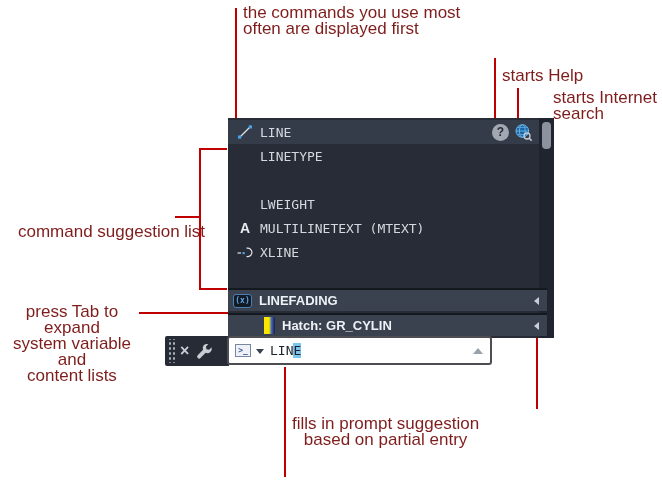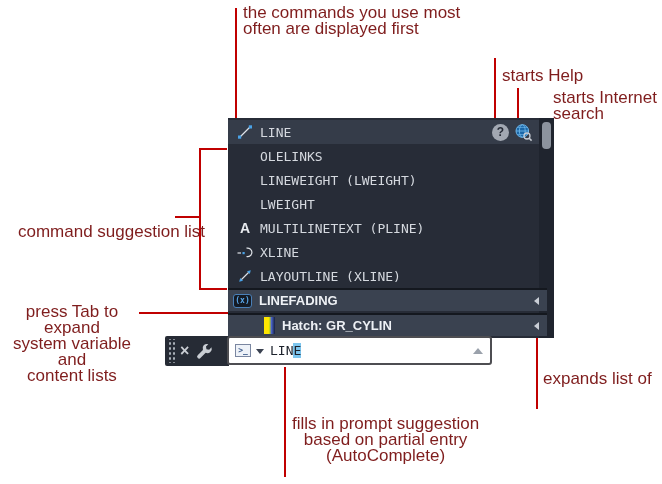--- a/index.html
+++ b/index.html
@@ -81,26 +81,24 @@
   </div>
   <div class="note" style="left:502px; top:68px;">starts Help</div>
   <div class="note" style="left:521px; top:90px;margin-left:32px;">starts Internet search</div>
   <div class="note" style="left:18px; top:224px;">command suggestion list</div>
   <div class="note" style="left:6px; top:304px; width:132px; text-align:center;">
     <div>press Tab to expand</div>
     <div>system variable and</div>
     <div>content lists</div>
   </div>
   <div class="note" style="left:543px; top:371px;">
-    <div>expands list of</div>
   </div>
   <div class="note" style="left:292px; top:416px;text-align:center;">
     <div>fills in prompt suggestion</div>
     <div>based on partial entry</div>
-    <div>(AutoComplete)</div>
   </div>
 
   <div id="panel">
     <div id="scroll-track">
       <div id="scroll-thumb"></div>
     </div>
 
     <div class="sug-list">
 
       <div class="sug-row selected">
@@ -123,61 +121,50 @@
               <line x1="3.2" y1="11.6" x2="13.4" y2="11.6" stroke="#6db5e8" stroke-width="0.7"></line>
               <circle cx="13" cy="13" r="3" fill="none" stroke="#c8cdd4" stroke-width="1.3"></circle>
               <line x1="15.2" y1="15.2" x2="17.6" y2="17.6" stroke="#c8cdd4" stroke-width="1.6"></line>
             </svg>
           </span>
         </span>
       </div>
 
       <div class="sug-row">
         <span class="ic"></span>
-        <span>OLELINKS</span>
+        <span>LINETYPE</span>
       </div>
 
       <div class="sug-row">
         <span class="ic"></span>
-        <span>LINEWEIGHT (LWEIGHT)</span>
       </div>
 
       <div class="sug-row">
         <span class="ic"></span>
         <span>LWEIGHT</span>
       </div>
 
       <div class="sug-row">
         <span class="ic">
             <span class="mtext-glyph">A</span>
           </span>
-        <span>MULTILINETEXT (PLINE)</span>
+        <span>MULTILINETEXT (MTEXT)</span>
       </div>
 
       <div class="sug-row">
         <span class="ic">
           <svg width="16" height="16" viewBox="0 0 16 16">
             <line x1="0.5" y1="9" x2="4" y2="9" stroke="#dfe3e8" stroke-width="1.2"></line>
             <rect x="5.5" y="8" width="2.2" height="2.2" fill="#4aa3e8"></rect>
             <path d="M9.5 12.5 A4.3 4.3 0 1 0 9.5 4.2" fill="none" stroke="#dfe3e8" stroke-width="1.2"></path>
           </svg>
         </span>
         <span>XLINE</span>
       </div>
 
-      <div class="sug-row">
-        <span class="ic">
-          <svg width="16" height="16" viewBox="0 0 16 16">
-            <line x1="4" y1="12" x2="12" y2="4" stroke="#dfe3e8" stroke-width="1.1"></line>
-            <path d="M13.8 2.2 L12.8 6 L10 3.2 Z" fill="#4aa3e8"></path>
-            <path d="M2.2 13.8 L3.2 10 L6 12.8 Z" fill="#4aa3e8"></path>
-          </svg>
-        </span>
-        <span>LAYOUTLINE (XLINE)</span>
-      </div>
     </div>
 
     <div class="hdr-row" id="sysvar-row">
       <span class="sysvar-badge">(x)</span>
       <span>LINEFADING</span>
       <span class="tri-left"></span>
     </div>
 
     <div class="hdr-row" id="hatch-row">
       <span class="hatch-swatch"></span>

